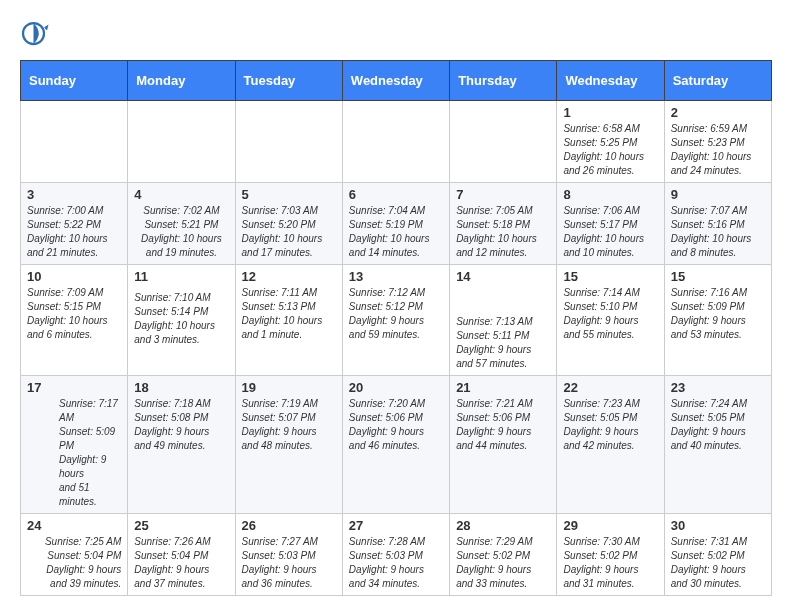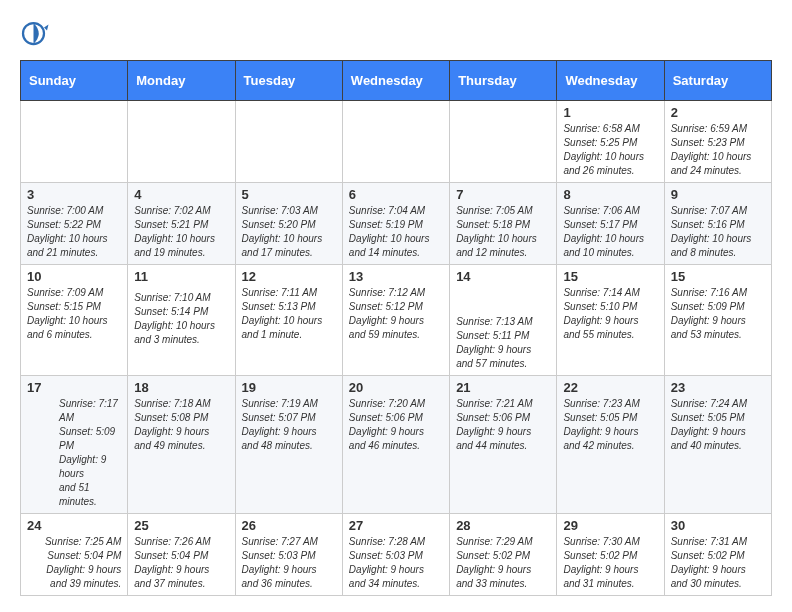--- a/index.html
+++ b/index.html
@@ -153,21 +153,21 @@
         <tr>
           <td>
             <span class="day-number">3</span>
             <div class="day-info" style="white-space: pre-line;">Sunrise: 7:00 AM
 Sunset: 5:22 PM
 Daylight: 10 hours
 and 21 minutes.</div>
           </td>
           <td>
             <span class="day-number">4</span>
-            <div class="day-info" style="white-space: pre-line;">Sunrise: 7:02 AM
+            <div class="day-info" style="white-space: pre-line; text-align: center;">Sunrise: 7:02 AM
 Sunset: 5:21 PM
 Daylight: 10 hours
 and 19 minutes.</div>
           </td>
           <td>
             <span class="day-number">5</span>
             <div class="day-info" style="white-space: pre-line;">Sunrise: 7:03 AM
 Sunset: 5:20 PM
 Daylight: 10 hours
 and 17 minutes.</div>

